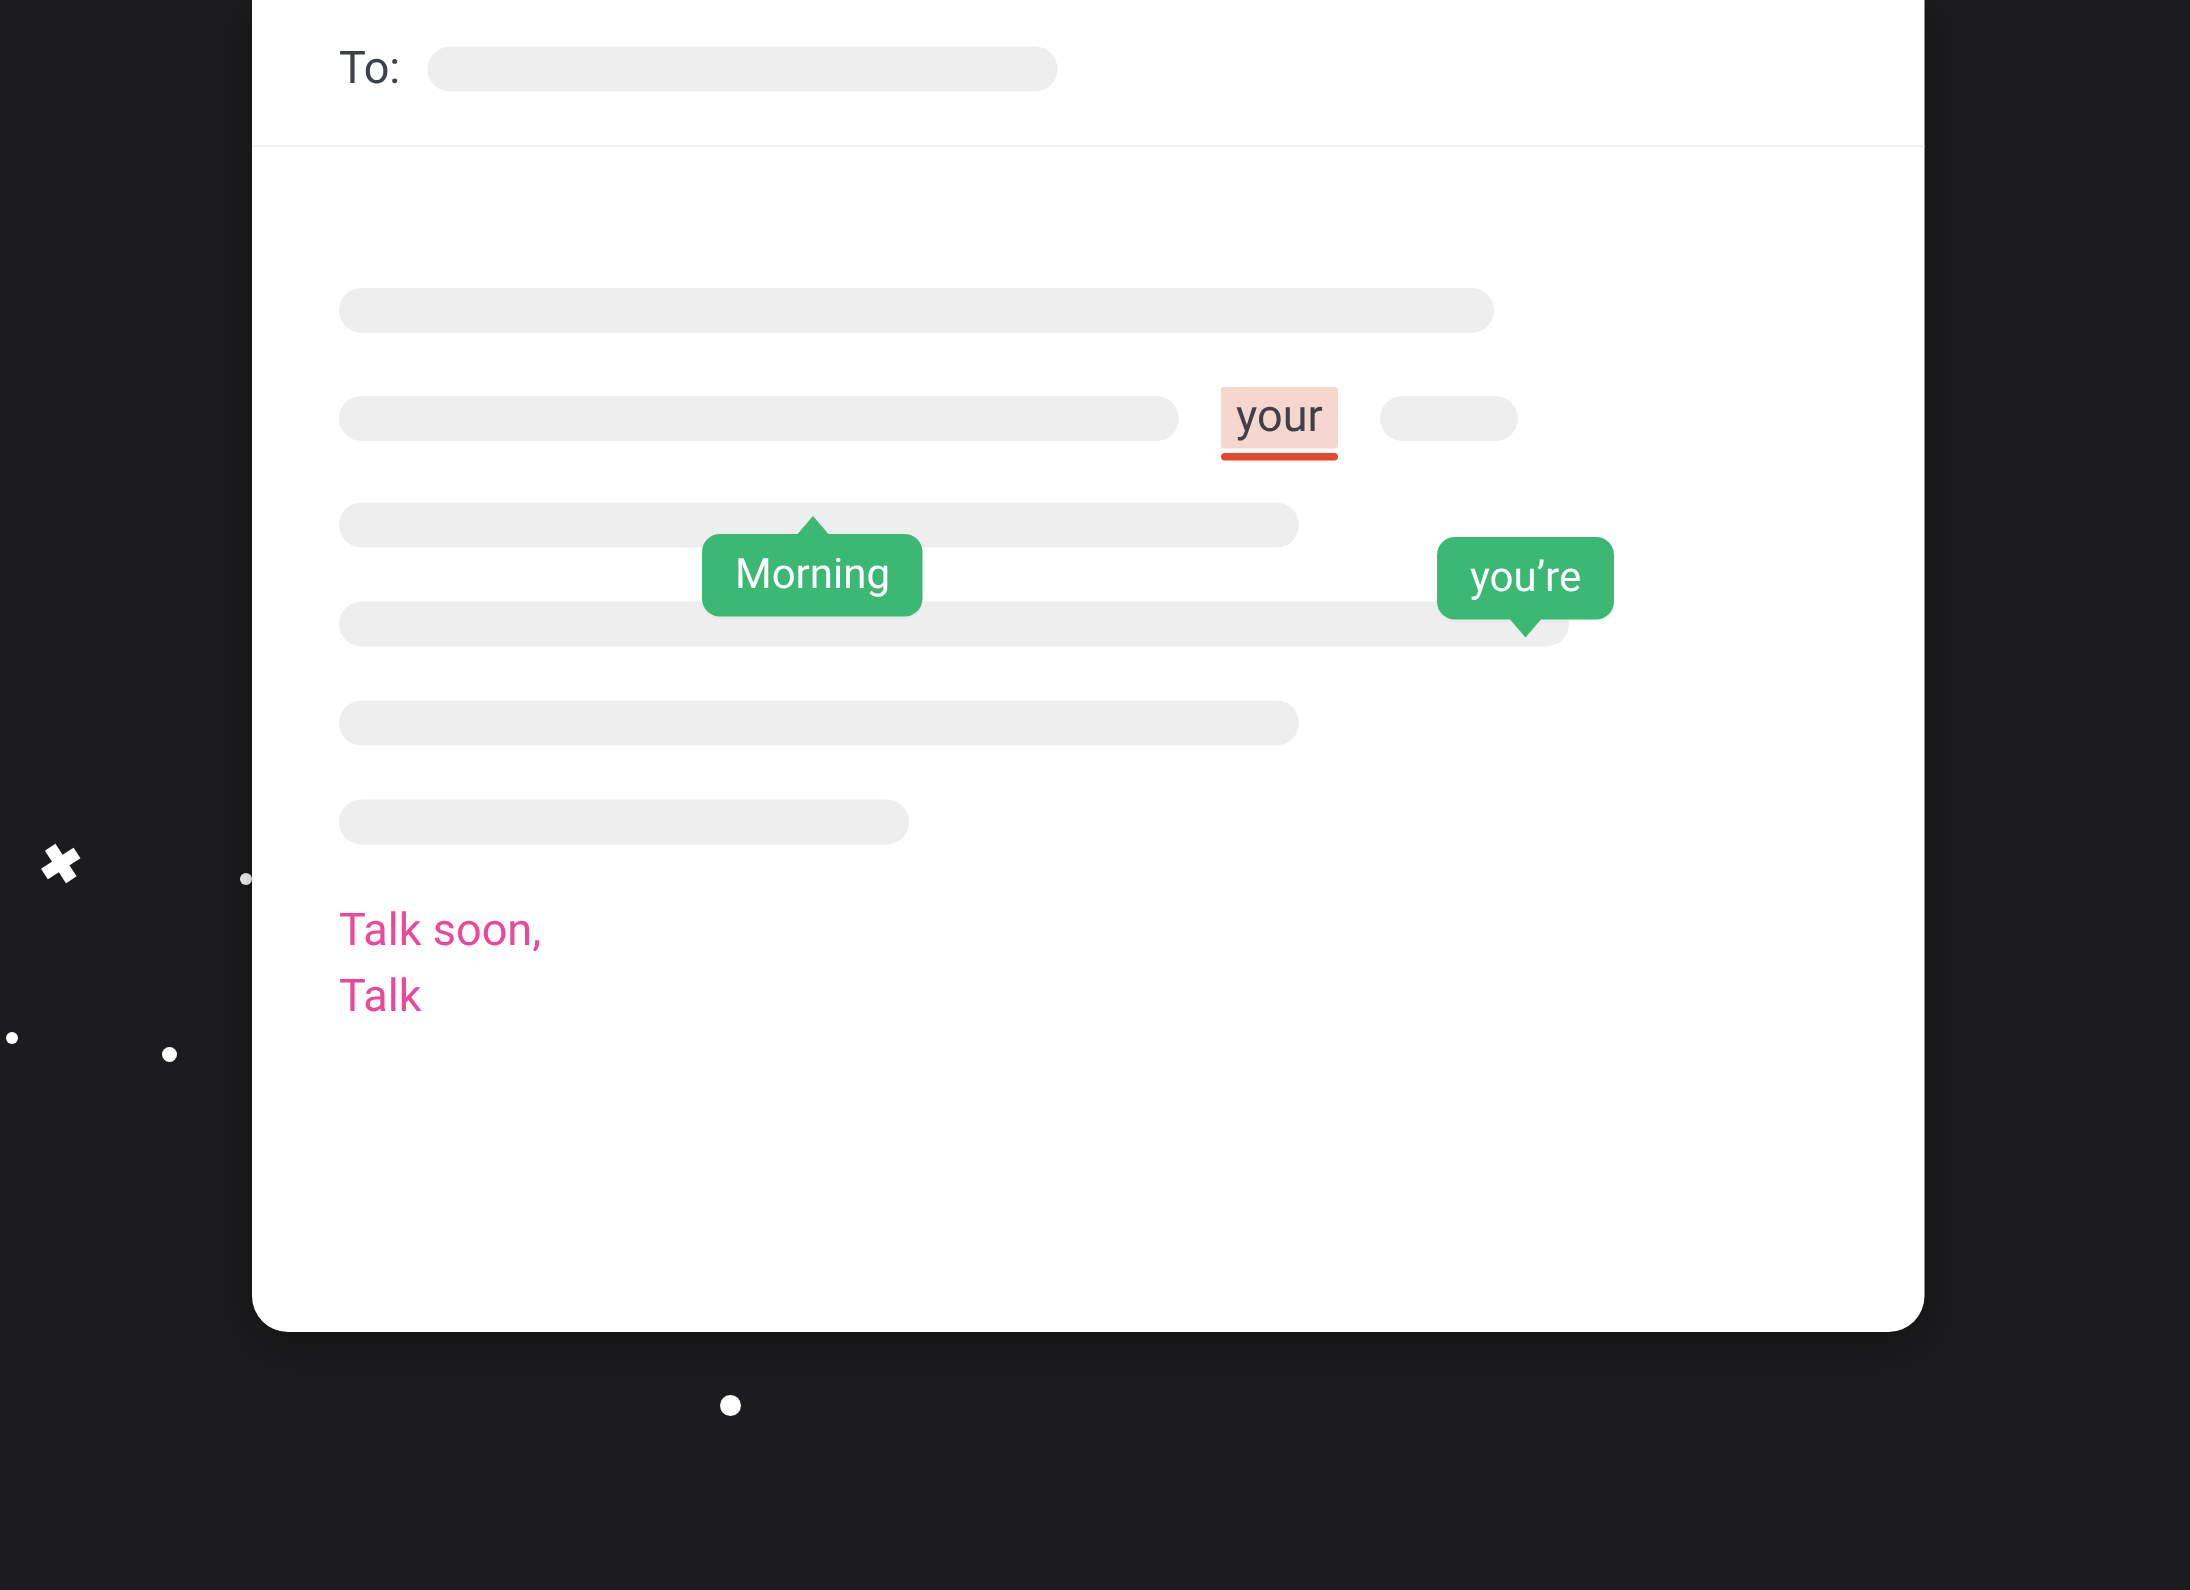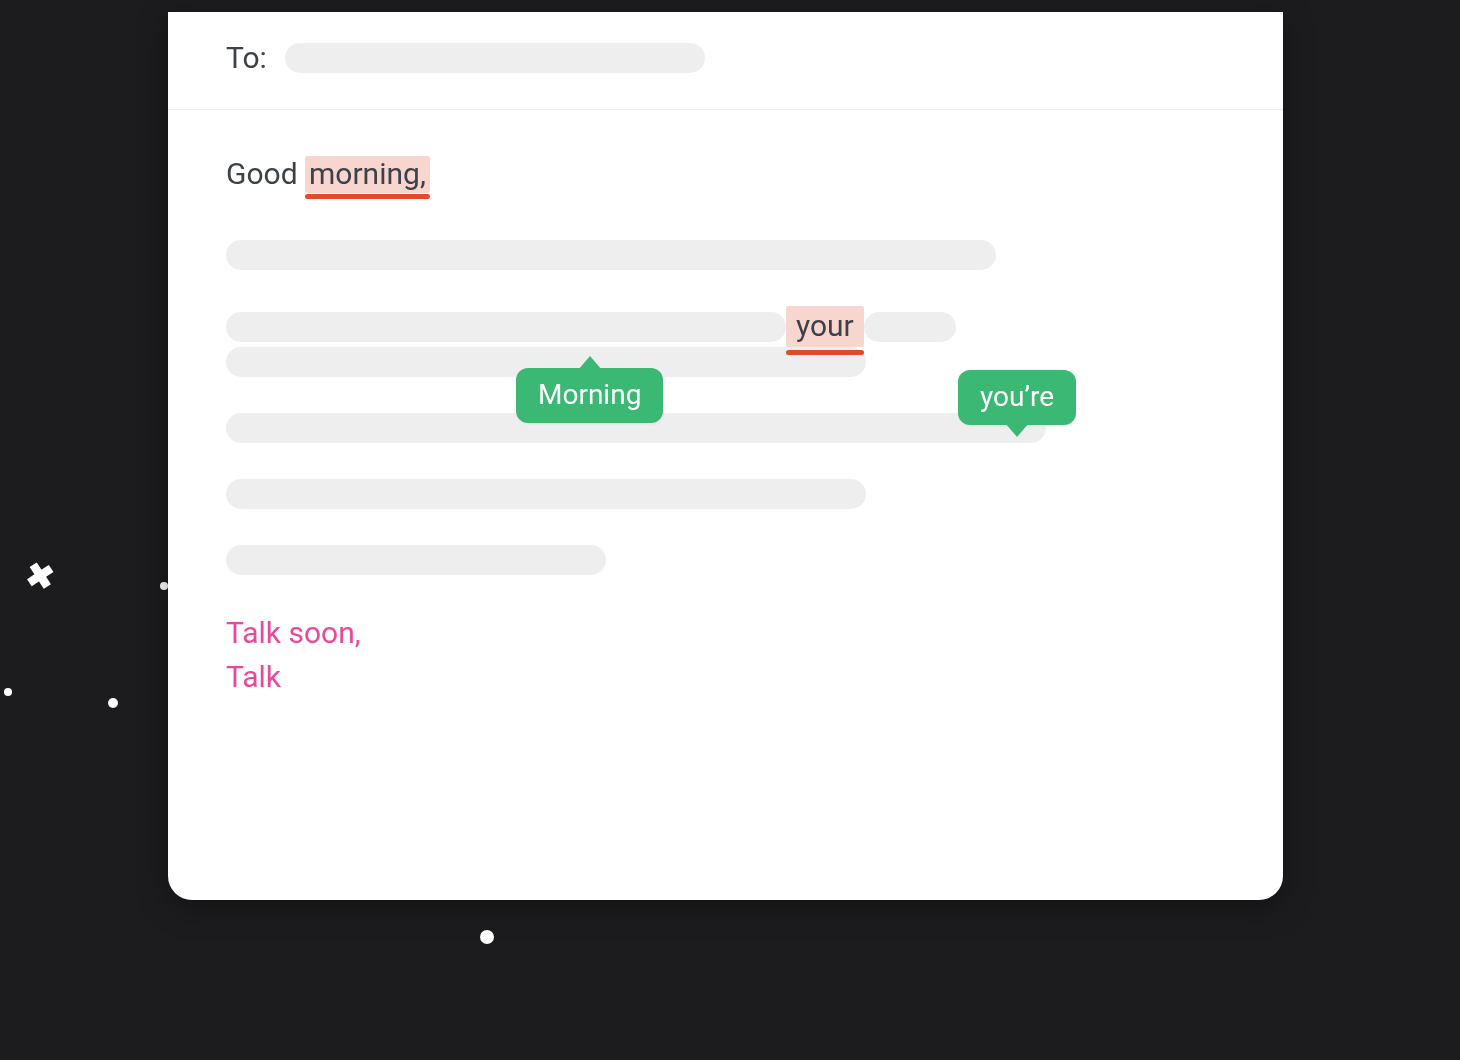--- a/index.html
+++ b/index.html
@@ -7,21 +7,21 @@
   body {
     background: #1c1c1e;
     font-family: -apple-system, BlinkMacSystemFont, "Segoe UI", Roboto, "Helvetica Neue", Arial, sans-serif;
     position: relative;
     border-radius: 0 0 30px 30px;
   }
 
   .editor-card {
     position: absolute;
     left: 168px;
-    top: 12px;
+    top: 0;
     width: 1115px;
     height: 888px;
     background: #ffffff;
     border-radius: 0 0 24px 24px;
     box-shadow: 0 8px 30px rgba(0,0,0,0.35);
     overflow: visible;
   }
 
   .to-row {
     padding: 28px 58px 34px 58px;
@@ -74,21 +74,23 @@
     position: relative;
   }
   .ph {
     height: 30px;
     background: #eeeeee;
     border-radius: 18px;
     margin-bottom: 36px;
   }
   .row2 {
     display: flex;
+    gap: 28px;
     align-items: center;
+    margin-bottom: 36px;
     position: relative;
   }
   .row2 .seg-a { flex: 0 0 560px; height:30px; background:#eeeeee; border-radius:18px; }
   .row2 .seg-c { flex: 0 0 92px; height:30px; background:#eeeeee; border-radius:18px; }
 
   .error-word {
     font-size: 30px;
     color: #3d4148;
     background: #f7d6cf;
     padding: 2px 10px 4px 10px;
@@ -130,21 +132,21 @@
     position: absolute;
     bottom: -12px;
     left: 50%;
     transform: translateX(-50%);
     width: 0; height: 0;
     border-left: 12px solid transparent;
     border-right: 12px solid transparent;
     border-top: 14px solid #3bb873;
   }
 
-  #tip-morning { left: 300px; top: 258px; margin-left: 48px; }
+  #tip-morning { left: 300px; top: 258px; }
   #tip-youre   { left: 790px; top: 220px; margin-top: 40px; }
 
   
   .dot { position:absolute; background:#fff; border-radius:50%; }
   .star-x {
     position:absolute;
     color:#fff;
     font-weight:900;
     transform: rotate(12deg);
   }
@@ -160,23 +162,20 @@
 
 <div class="editor-card">
 
   <div class="to-row">
     <span class="to-label">To:</span>
     <div class="to-field"></div>
   </div>
 
   <div class="body-area">
 
-    <div class="greeting">
-      <span>Good </span><span class="hl"><span>morning,</span><span class="underline-red"></span></span>
-    </div>
 
     
     <div id="tip-morning" class="tip">
       <span class="arrow-up"></span>
       <span>Morning</span>
     </div>
 
     
     <div id="tip-youre" class="tip">
       <span>you’re</span>

